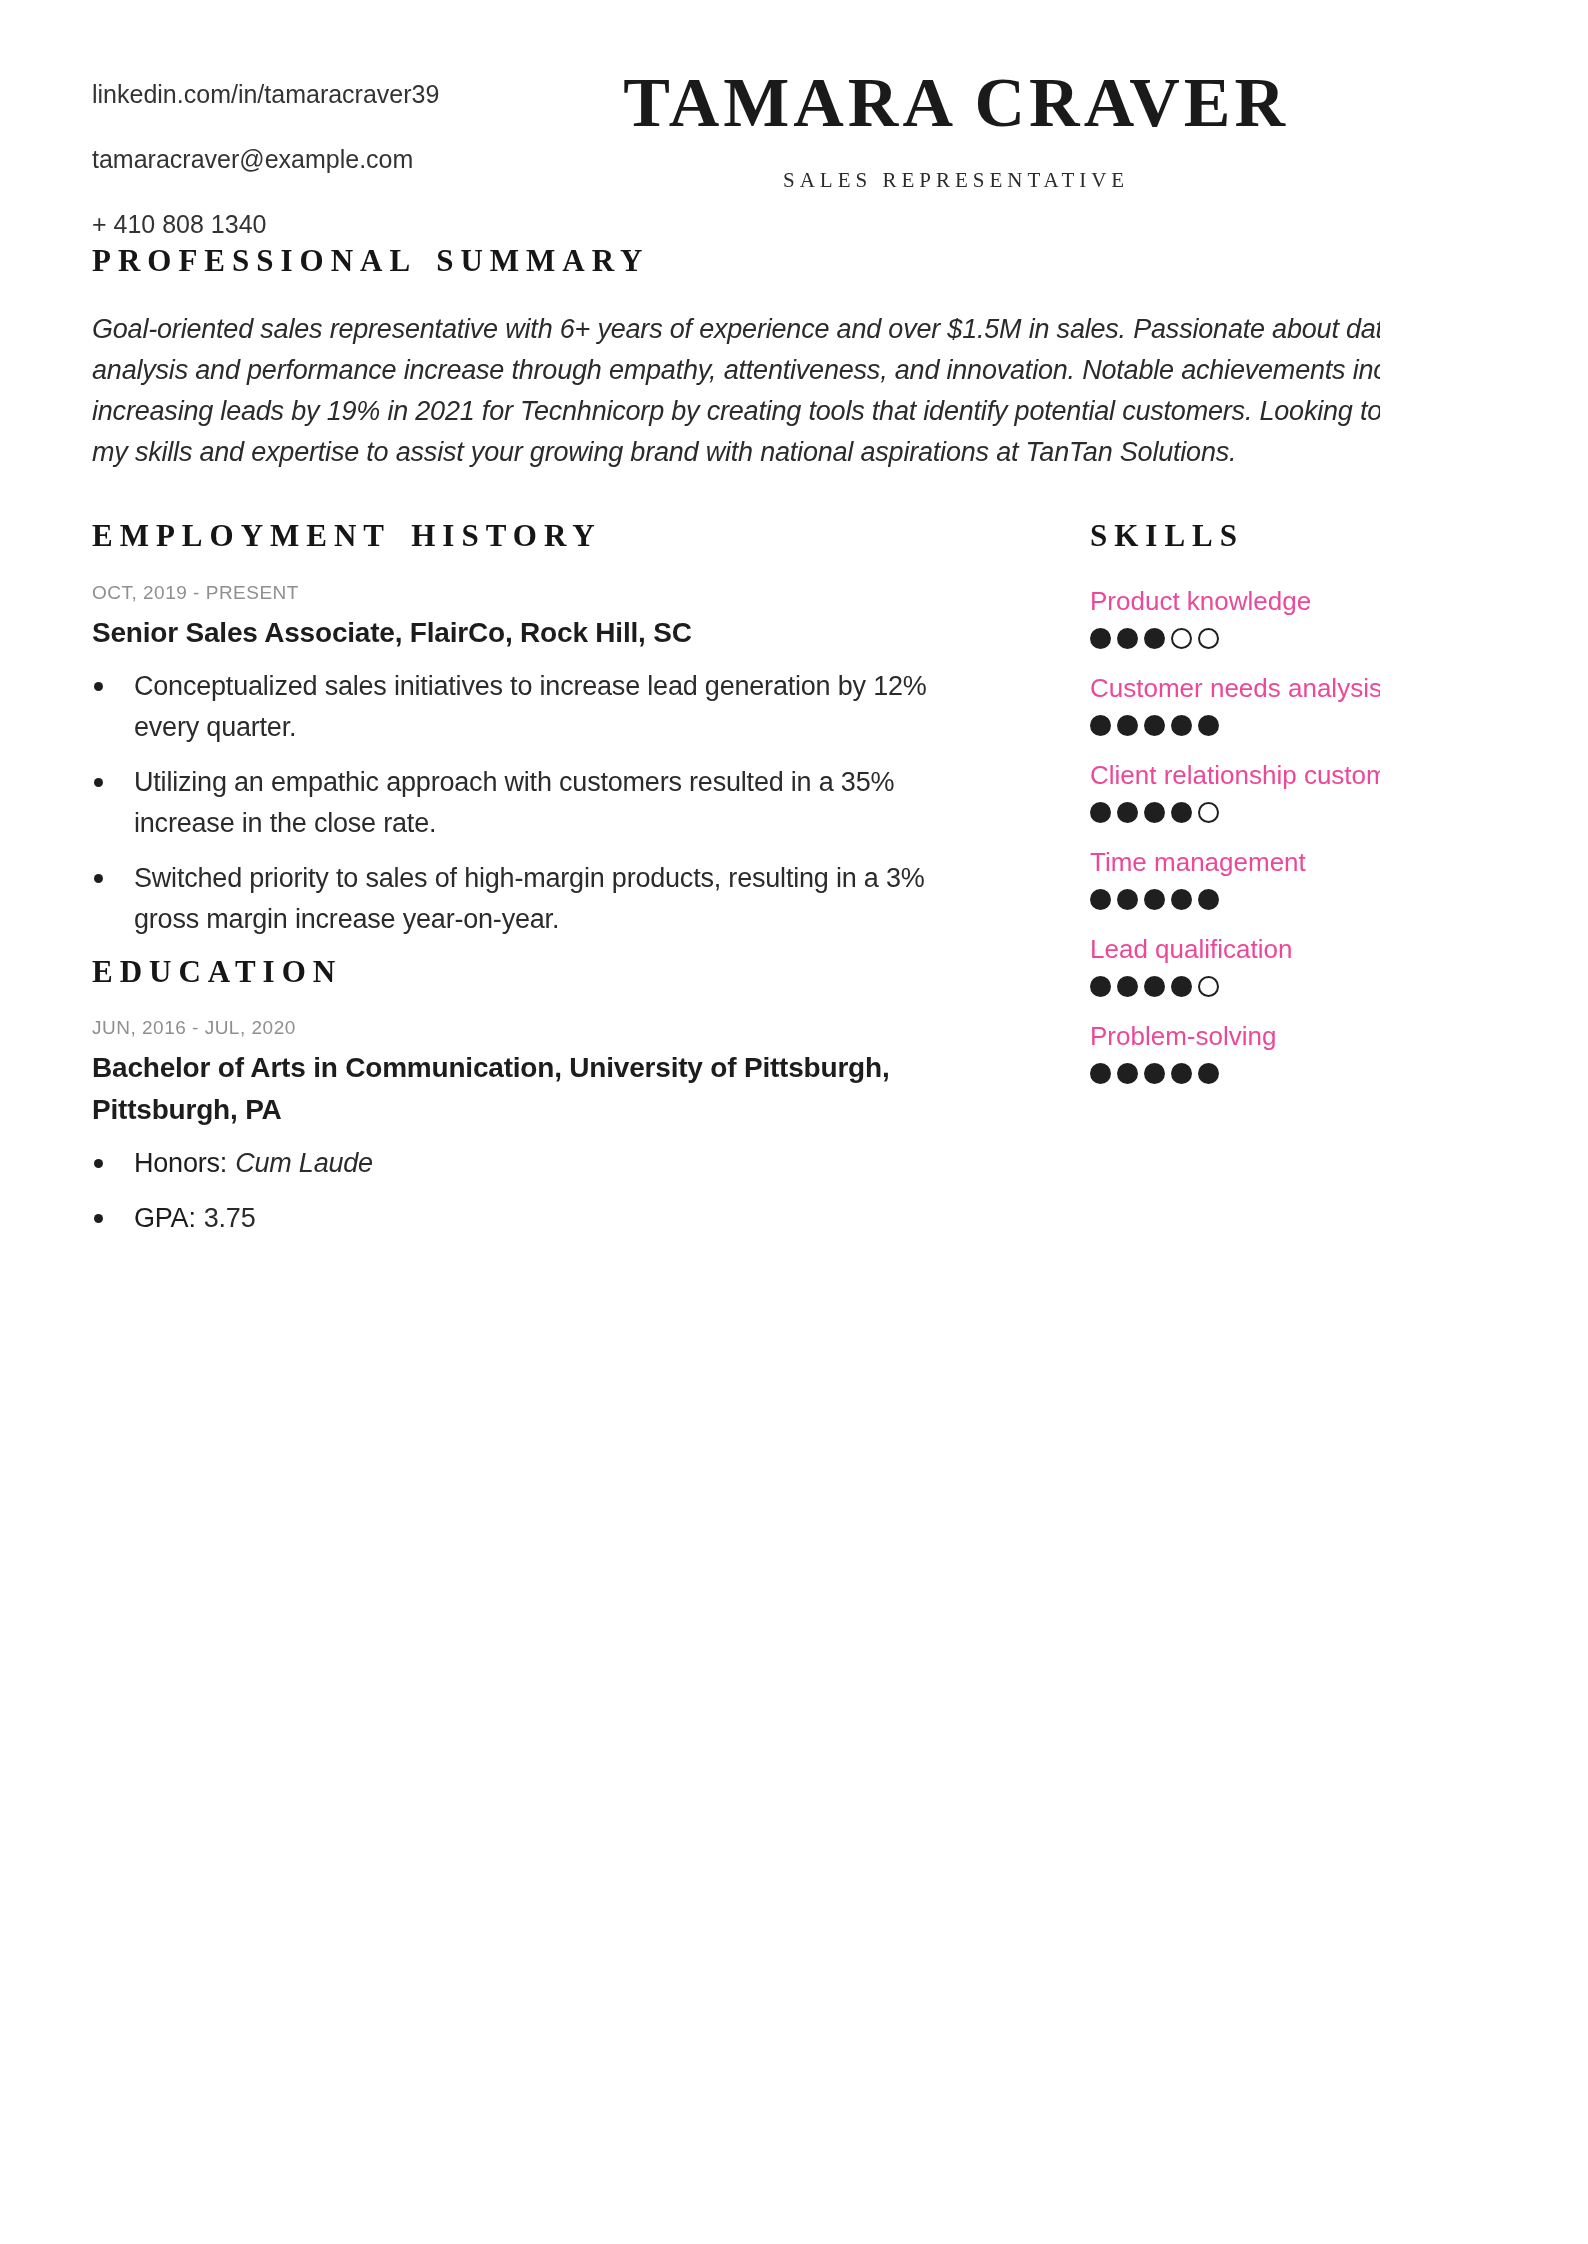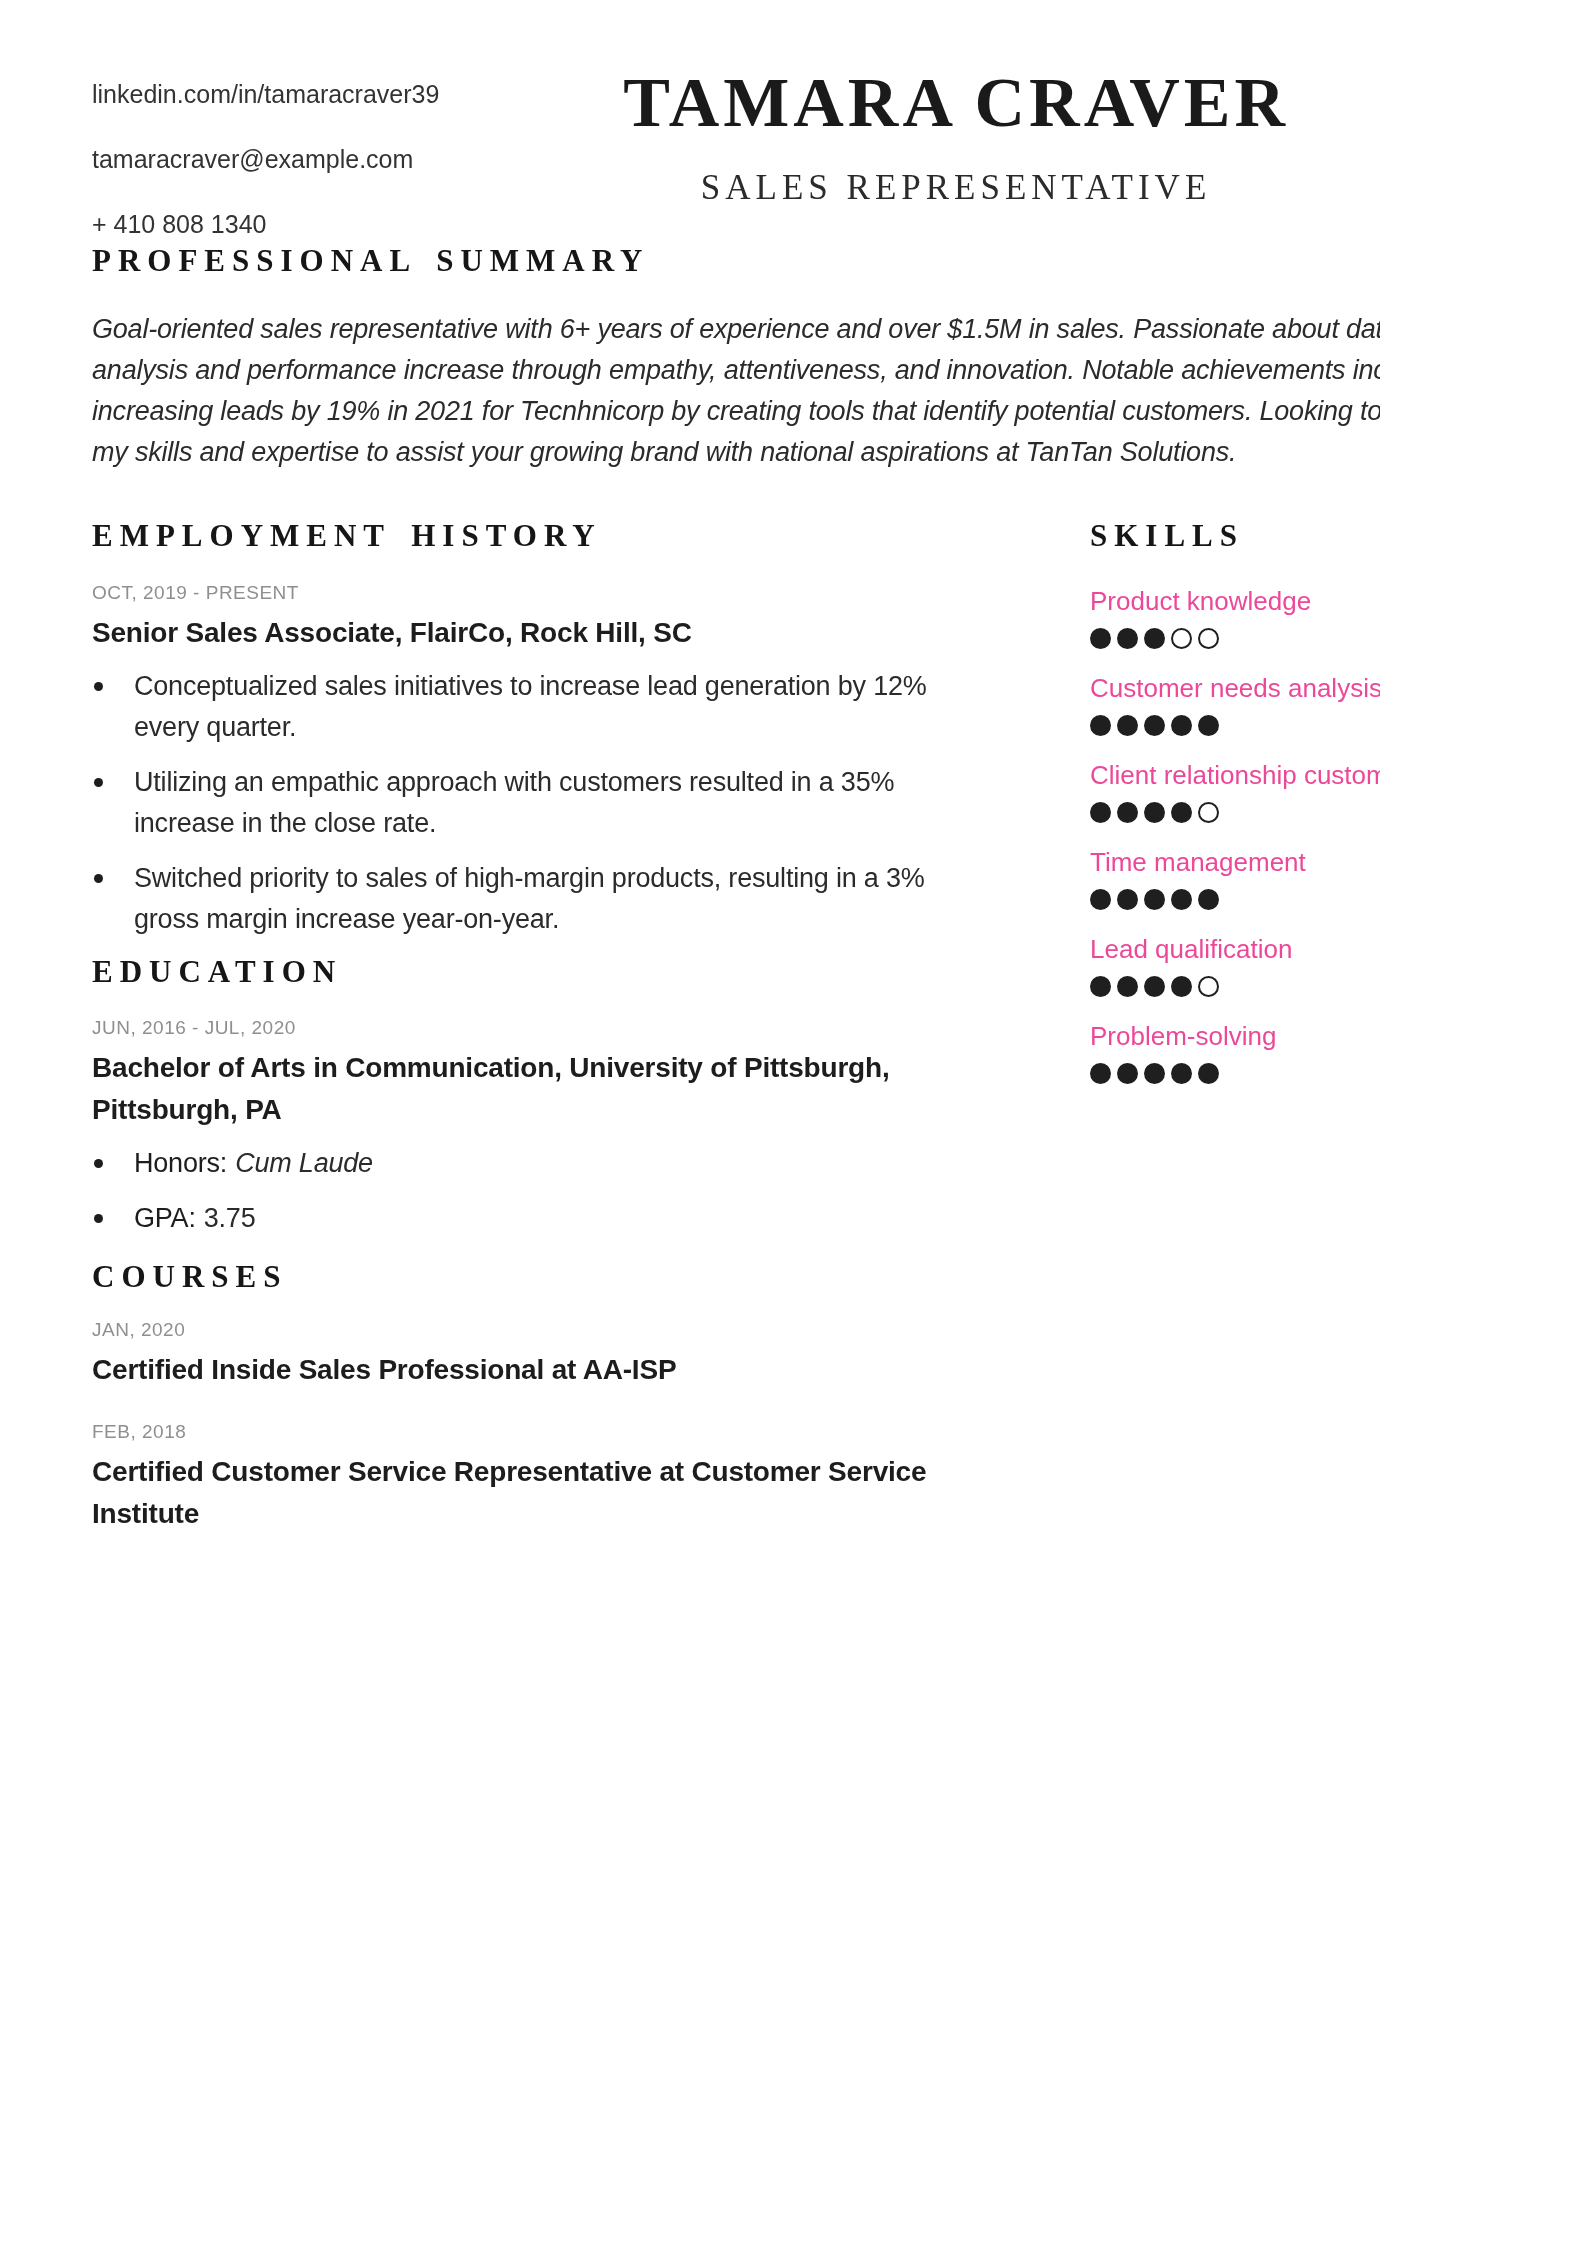--- a/index.html
+++ b/index.html
@@ -9,21 +9,21 @@
   }
   
   .contact { position:absolute; left:92px; top:80px; font-size:25px; color:#333333; }
   .contact .cline { margin-bottom:36px; white-space:nowrap; }
   .identity { position:absolute; right:91px; top:64px; text-align:center; }
   .name {
     margin:0; font-family:"Liberation Serif", serif; font-size:70px; font-weight:700;
     letter-spacing:4px; color:#1a1a1a; line-height:1.12; white-space:nowrap;
   }
   .person-title {
-    margin-top:26px; font-family:"Liberation Serif", serif; font-size:35px; font-weight:500;
+    margin-top:26px; font-family:"Liberation Serif", serif; font-size:21px; font-weight:500;
     letter-spacing:5px; color:#2b2b2b; white-space:nowrap;
   }
   .rule { position:absolute; left:1490px; width:7px; background:#1c1c1c; }
   .rule-top { top:0; height:60px; }
   .rule-summary { top:243px; height:207px; }
   
   h2.section {
     font-family:"Liberation Serif", serif; font-size:31px; font-weight:600;
     letter-spacing:7px; word-spacing:6px; color:#161616; margin:0; line-height:1.15;
   }
@@ -103,34 +103,20 @@
     <div class="dates edu-dates">JUN, 2016 - JUL, 2020</div>
     <div class="entry-title edu-title">Bachelor of Arts in Communication, University of Pittsburgh, Pittsburgh, PA</div>
     <ul class="blist edu-details">
               <li><span class="bdot"></span><span class="dlabel">Honors:</span><span class="dvalue italic">Cum Laude</span></li>
               <li><span class="bdot"></span><span class="dlabel">GPA:</span><span class="dvalue">3.75</span></li>
             </ul>
   </div>
 </div>
     </section>
 
-    <section class="courses">
-      <h2 class="section">COURSES</h2>
-      <div id="course-entries">
-  <div class="course">
-    <div class="dates course-dates">JAN, 2020</div>
-    <div class="entry-title course-title">Certified Inside Sales Professional at AA-ISP</div>
-  </div>
-
-  <div class="course">
-    <div class="dates course-dates">FEB, 2018</div>
-    <div class="entry-title course-title">Certified Customer Service Representative at Customer Service Institute</div>
-  </div>
-</div>
-    </section>
 
   </div>
 
   <div class="col-right">
     <section class="skills">
       <h2 class="section">SKILLS</h2>
       <div id="skill-items">
   <div class="skill">
     <div class="skill-name">Product knowledge</div>
     <div class="skill-dots">

